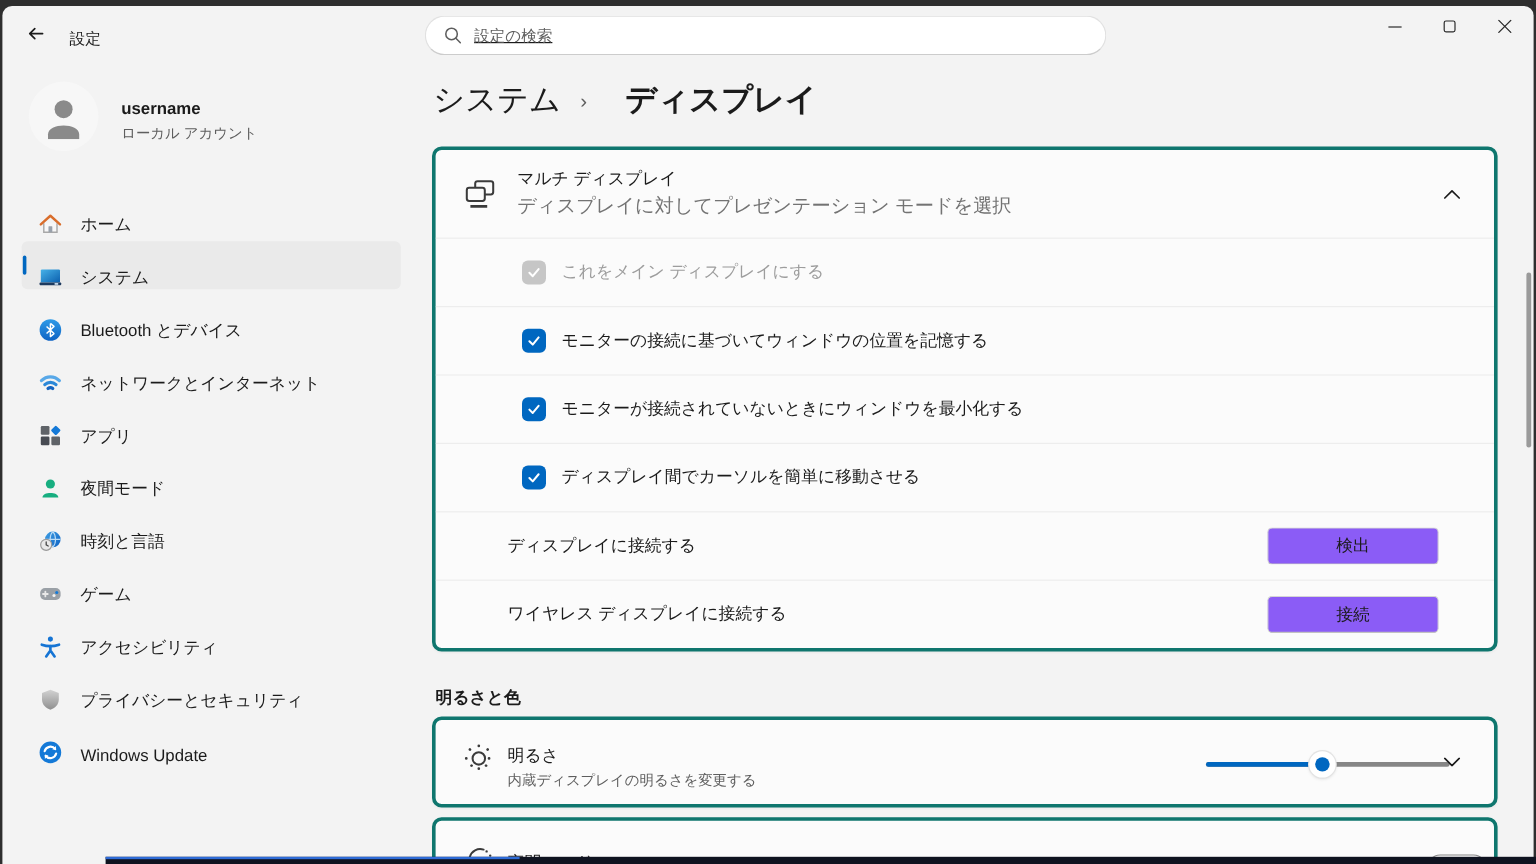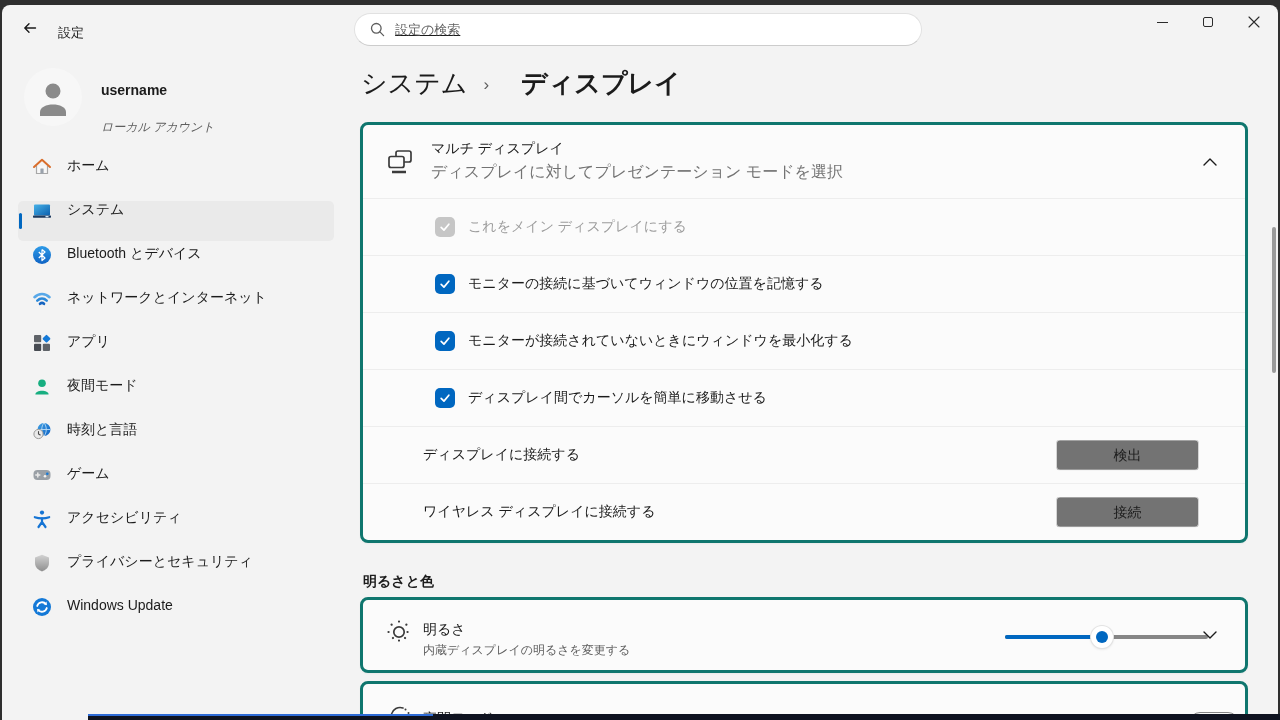--- a/index.html
+++ b/index.html
@@ -22,25 +22,25 @@
   .search-box input::placeholder { color:#5e5e5e; opacity:1; }
   .win-controls { position:absolute; right:1px; top:0; display:flex; }
   .win-btn { width:46px; height:34px; display:flex; align-items:center; justify-content:center; cursor:pointer; }
   .glyph-min { width:11px; height:1px; background:#2b2b2b; }
   .glyph-max { width:10px; height:10px; border:1px solid #2b2b2b; border-radius:2px; }
 
   
   .avatar { position:absolute; left:22px; top:63px; width:58px; height:58px; border-radius:50%;
             background:#f7f7f7; display:flex; align-items:center; justify-content:center; }
   .profile-name { position:absolute; left:99px; top:77px; font-size:14px; font-weight:bold; color:#1b1b1b; }
-  .profile-type { position:absolute; left:99px; top:114px; font-size:12px; color:#5e5e5e;font-style:italic; }
+  .profile-type { position:absolute; left:99px; top:98px; font-size:12px; color:#5e5e5e; }
 
   .nav { position:absolute; left:16px; top:152px; width:318px; }
   .nav-item { position:relative; width:316px; height:40px; margin-bottom:4px; border-radius:5px;
-              display:flex; align-items:flex-start; cursor:pointer; }
+              display:flex; align-items:flex-end; cursor:pointer; }
   .nav-item.selected { background:#eaeaea; }
   .nav-item.selected::before { content:""; position:absolute; left:1px; top:12px; width:3px; height:16px;
                                border-radius:2px; background:var(--accent); }
   .nav-icon { width:20px; height:20px; margin-left:14px; flex:0 0 auto; }
   .nav-label { margin-left:15px; font-size:14px; color:#1b1b1b; white-space:nowrap; }
 
   
   .breadcrumb { position:absolute; left:359px; top:61px; display:flex; align-items:center; }
   .crumb-parent { font-size:26px; font-weight:400; color:#1b1b1b; cursor:pointer; }
   .crumb-sep { font-size:17px; color:#5e5e5e; margin:2px 16px 0 16px; }
@@ -61,21 +61,21 @@
   .checkbox { width:20px; height:20px; border-radius:5px; background:var(--accent);
               display:flex; align-items:center; justify-content:center; flex:0 0 auto; cursor:pointer; }
   .cb-row.disabled .checkbox { background:#c6c6c6; cursor:default; }
   .cb-label { margin-left:13px; font-size:14px; color:#1b1b1b; }
   .cb-row.disabled .cb-label { color:#9d9d9d; }
 
   .action-row { height:57px; border-top:1px solid #ededed; display:flex; align-items:center;
                 padding-left:60px; position:relative; }
   .action-label { font-size:14px; color:#1b1b1b; }
   .action-btn { position:absolute; right:46px; top:50%; transform:translateY(-50%);
-                width:143px; height:31px; background:#737373; border:1px solid #d5d5d5;
+                width:143px; height:31px; background:#8b5cf6; border:1px solid #d5d5d5;
                 border-bottom-color:#c2c2c2; border-radius:4px; font-size:14px; color:#1b1b1b;
                 font-family:inherit; cursor:pointer; }
 
   .section-header { position:absolute; left:361px; top:568px; font-size:14px; font-weight:bold; color:#1b1b1b; }
 
   .card-brightness { top:592px; height:76px; }
   .br-icon { position:absolute; left:22px; top:18px; }
   .br-title { position:absolute; left:60px; top:21px; font-size:14px; color:#1b1b1b; }
   .br-sub { position:absolute; left:60px; top:42px; font-size:12px; color:#5e5e5e; }
   .slider { position:absolute; left:642px; top:26px; width:203px; height:22px; cursor:pointer; }

